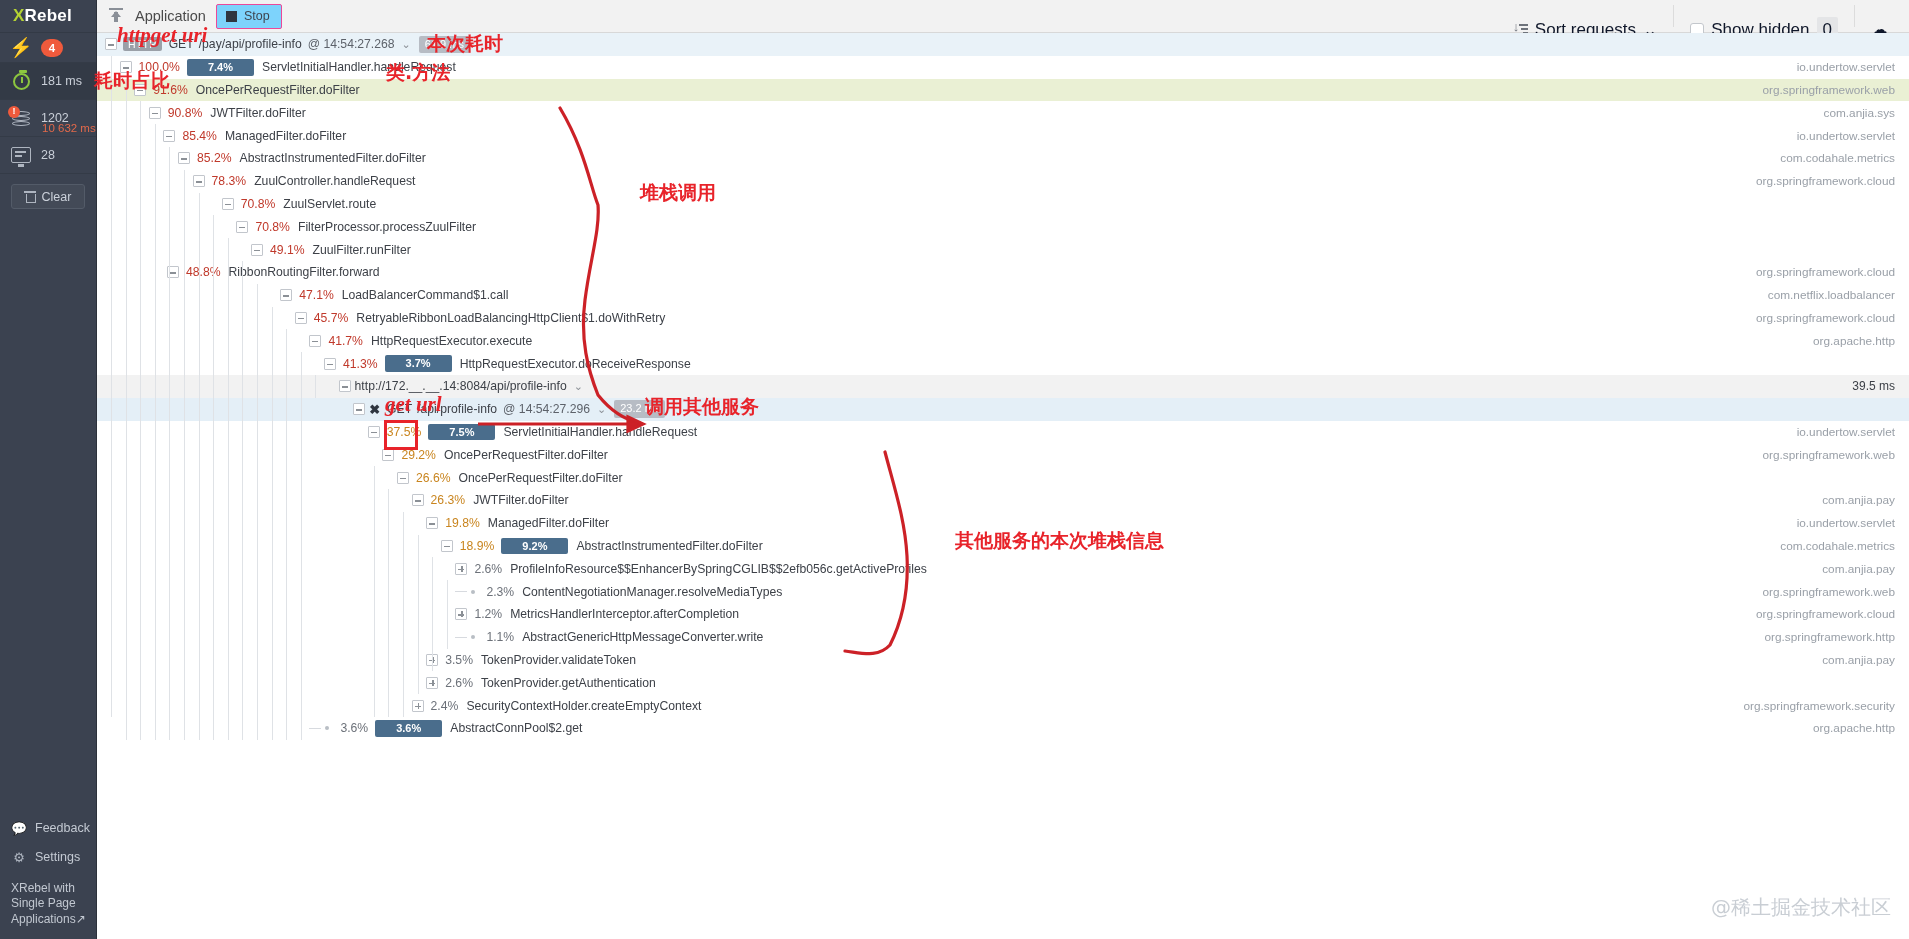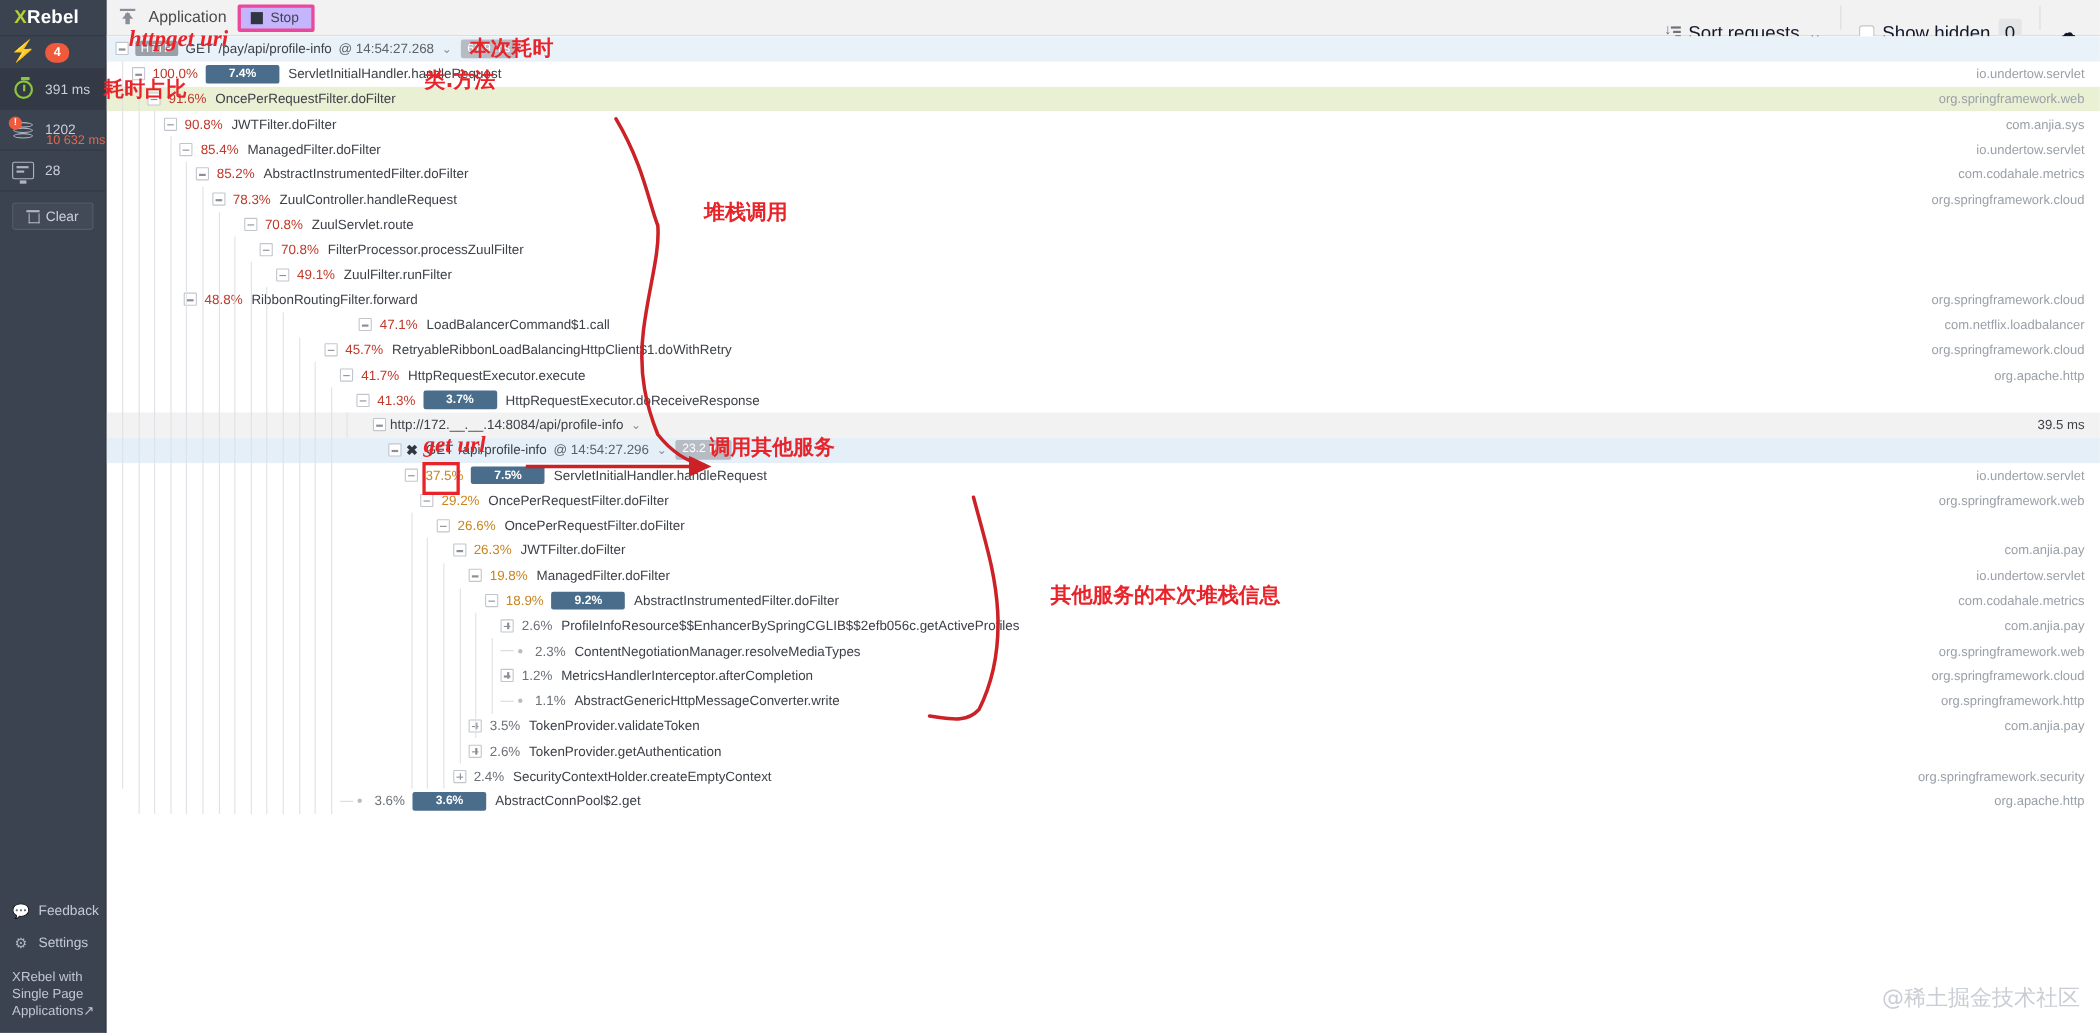--- a/index.html
+++ b/index.html
@@ -91,21 +91,21 @@
   .upload-ic::after {
     content:""; position:absolute; left:7px; top:5px; width:4px; height:10px; background:#8a8f97;
   }
   .upload-ic i {
     position:absolute; left:4px; top:4px; width:0;height:0;
     border-left:5px solid transparent;border-right:5px solid transparent;border-bottom:6px solid #8a8f97;
   }
   .app-title { font-size: 14.5px; color: #4a4a4a; }
   .stop-btn {
     display:flex; align-items:center; gap:7px;
-    background:#c4b5fd; border:3px solid #ec4899; border-radius:2px;
+    background:#7dd3fc; border:1px solid #ec4899; border-radius:2px;
     height: 25px; padding: 0 11px 0 9px; cursor:pointer;
   }
   .stop-sq { width: 11px; height: 11px; background: #2f3640; }
   .stop-lbl { font-size: 12.5px; color: #3f4550; }
 
   .tb-right { margin-left: auto; display:flex; align-items:center; height:33px; }
   .tb-sep { width:1px; height:22px; background:#dcdcdc; margin: 0 2px; }
   .tb-item { display:flex; align-items:center; gap:7px; padding: 0 14px; height:33px; cursor:pointer; }
   .tb-item span { font-size:17px; color:#0f172a;margin-top:28px; }
   .sort-ic { position: relative; width: 14px; height: 14px; }
@@ -214,21 +214,21 @@
       <div class="sicon">
           <span class="bolt">⚡</span>
         </div>
       <span class="badge-round">4</span>
     </div>
 
     <div class="srow tall sel">
       <div class="sicon">
           <div class="clock-ic"></div>
         </div>
-      <span class="stext">391 ms</span>
+      <span class="stext">181 ms</span>
     </div>
 
     <div class="srow tall">
       <div class="sicon">
         <div class="db-ic">
             <i></i>
             <i></i>
             <i></i>
             <span class="db-warn">!</span>
           </div>
@@ -367,21 +367,21 @@
           <span class="tgl"></span>
           <span class="pct">49.1%</span>
           <span class="mname">ZuulFilter.runFilter</span>
         </div>
         <div class="row" style="padding-left: 70px;">
           <span class="tgl"></span>
           <span class="pct">48.8%</span>
           <span class="mname">RibbonRoutingFilter.forward</span>
           <span class="pkg">org.springframework.cloud</span>
         </div>
-        <div class="row" style="padding-left: 183.2px; margin-left: 46px;">
+        <div class="row" style="padding-left: 183.2px;">
           <span class="tgl"></span>
           <span class="pct">47.1%</span>
           <span class="mname">LoadBalancerCommand$1.call</span>
           <span class="pkg">com.netflix.loadbalancer</span>
         </div>
         <div class="row" style="padding-left: 197.8px;">
           <span class="tgl"></span>
           <span class="pct">45.7%</span>
           <span class="mname">RetryableRibbonLoadBalancingHttpClient$1.doWithRetry</span>
           <span class="pkg">org.springframework.cloud</span>

